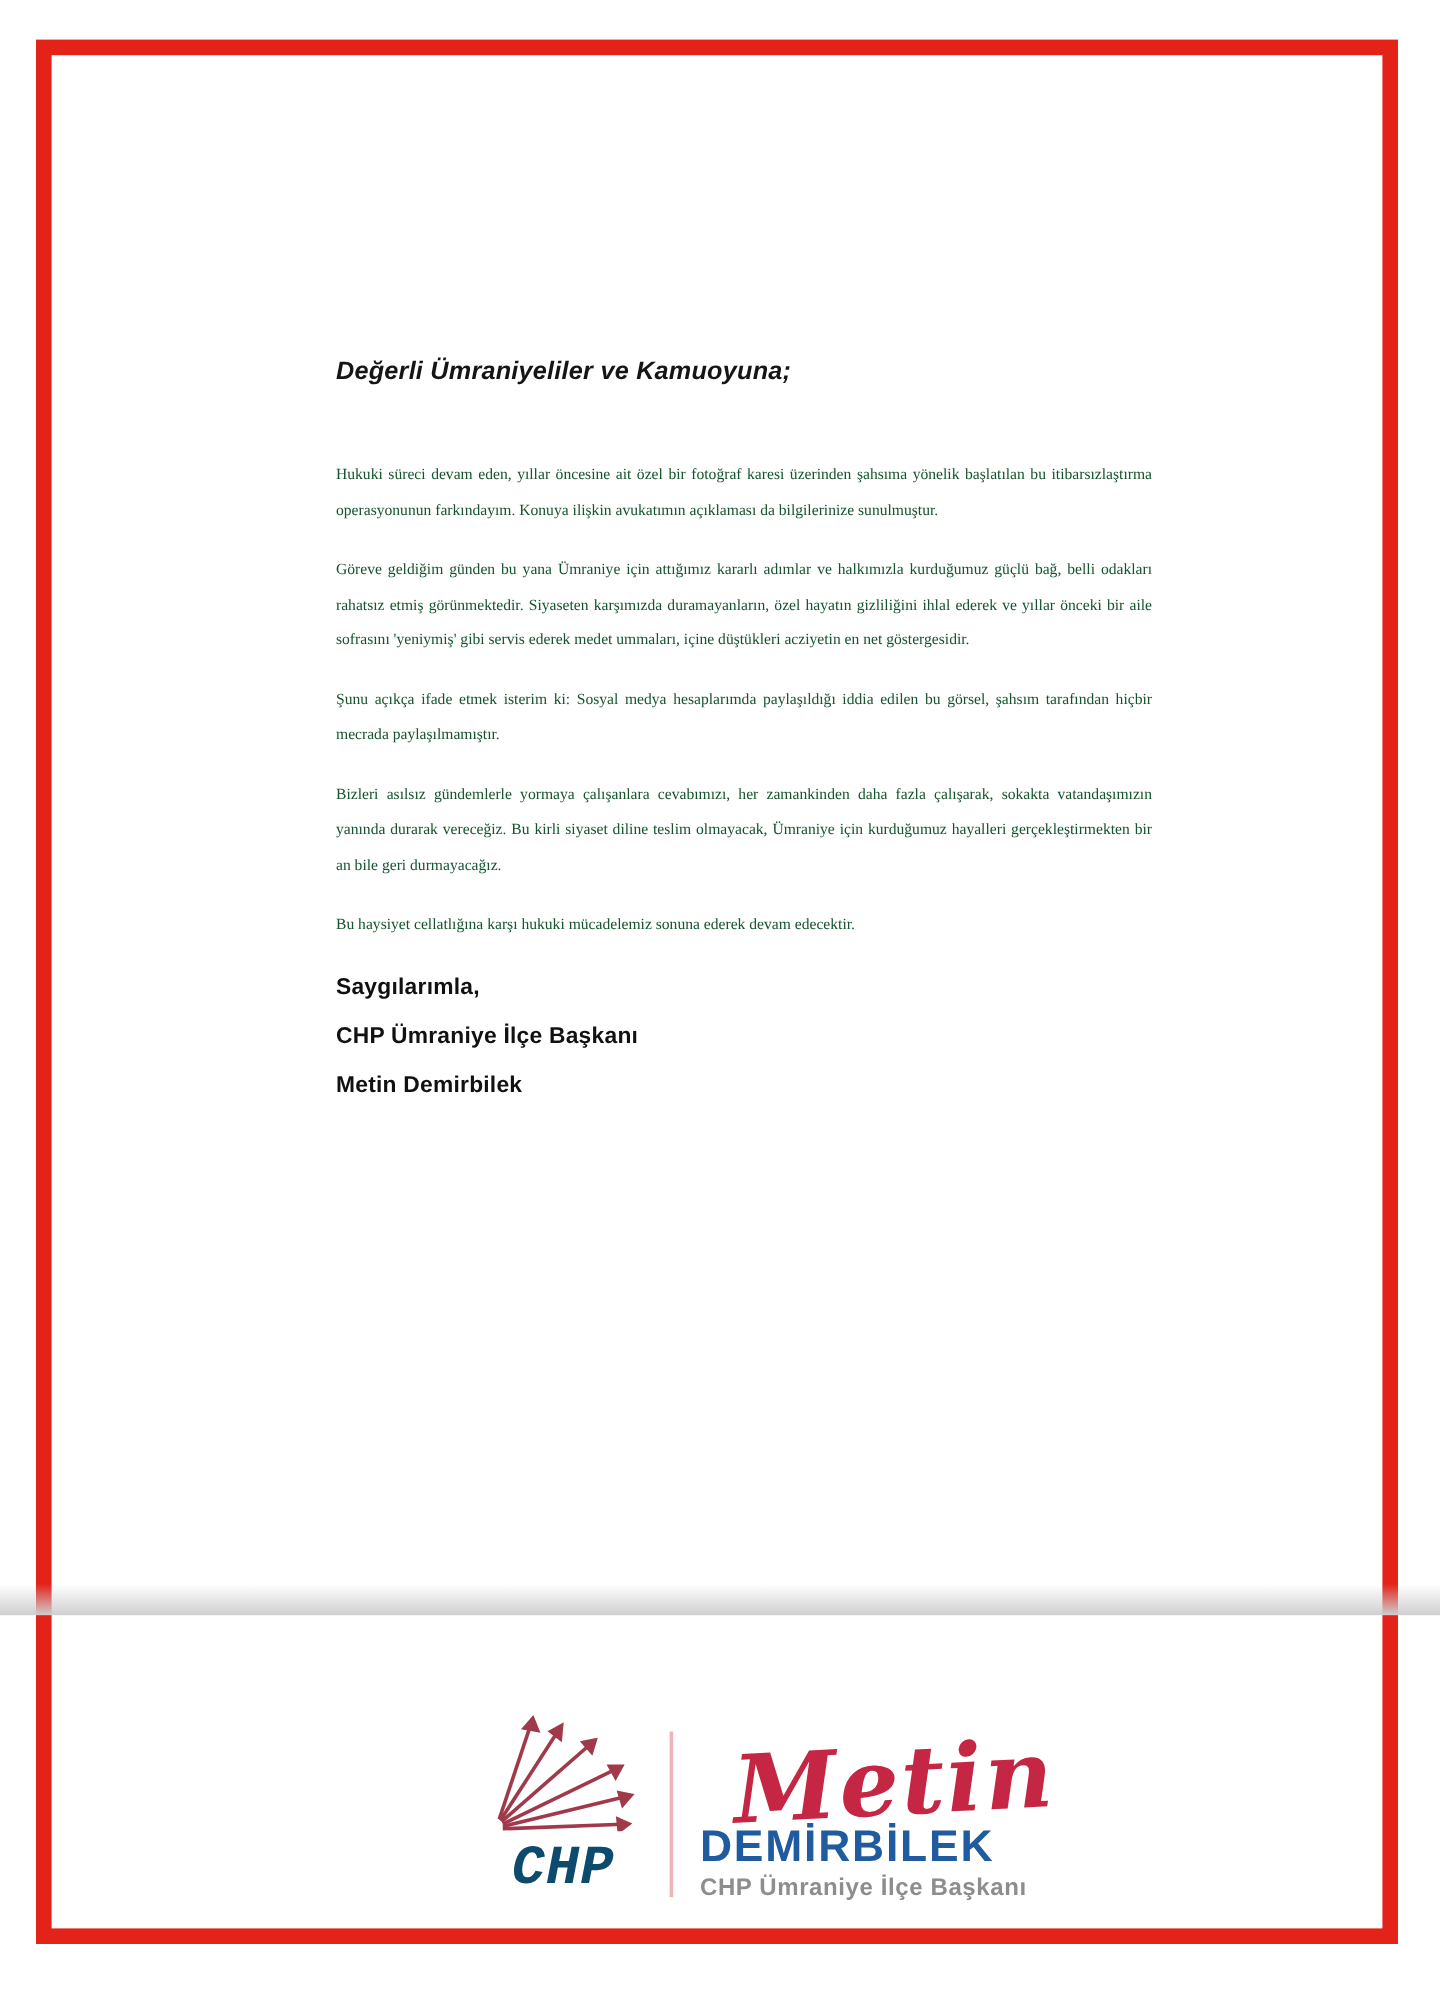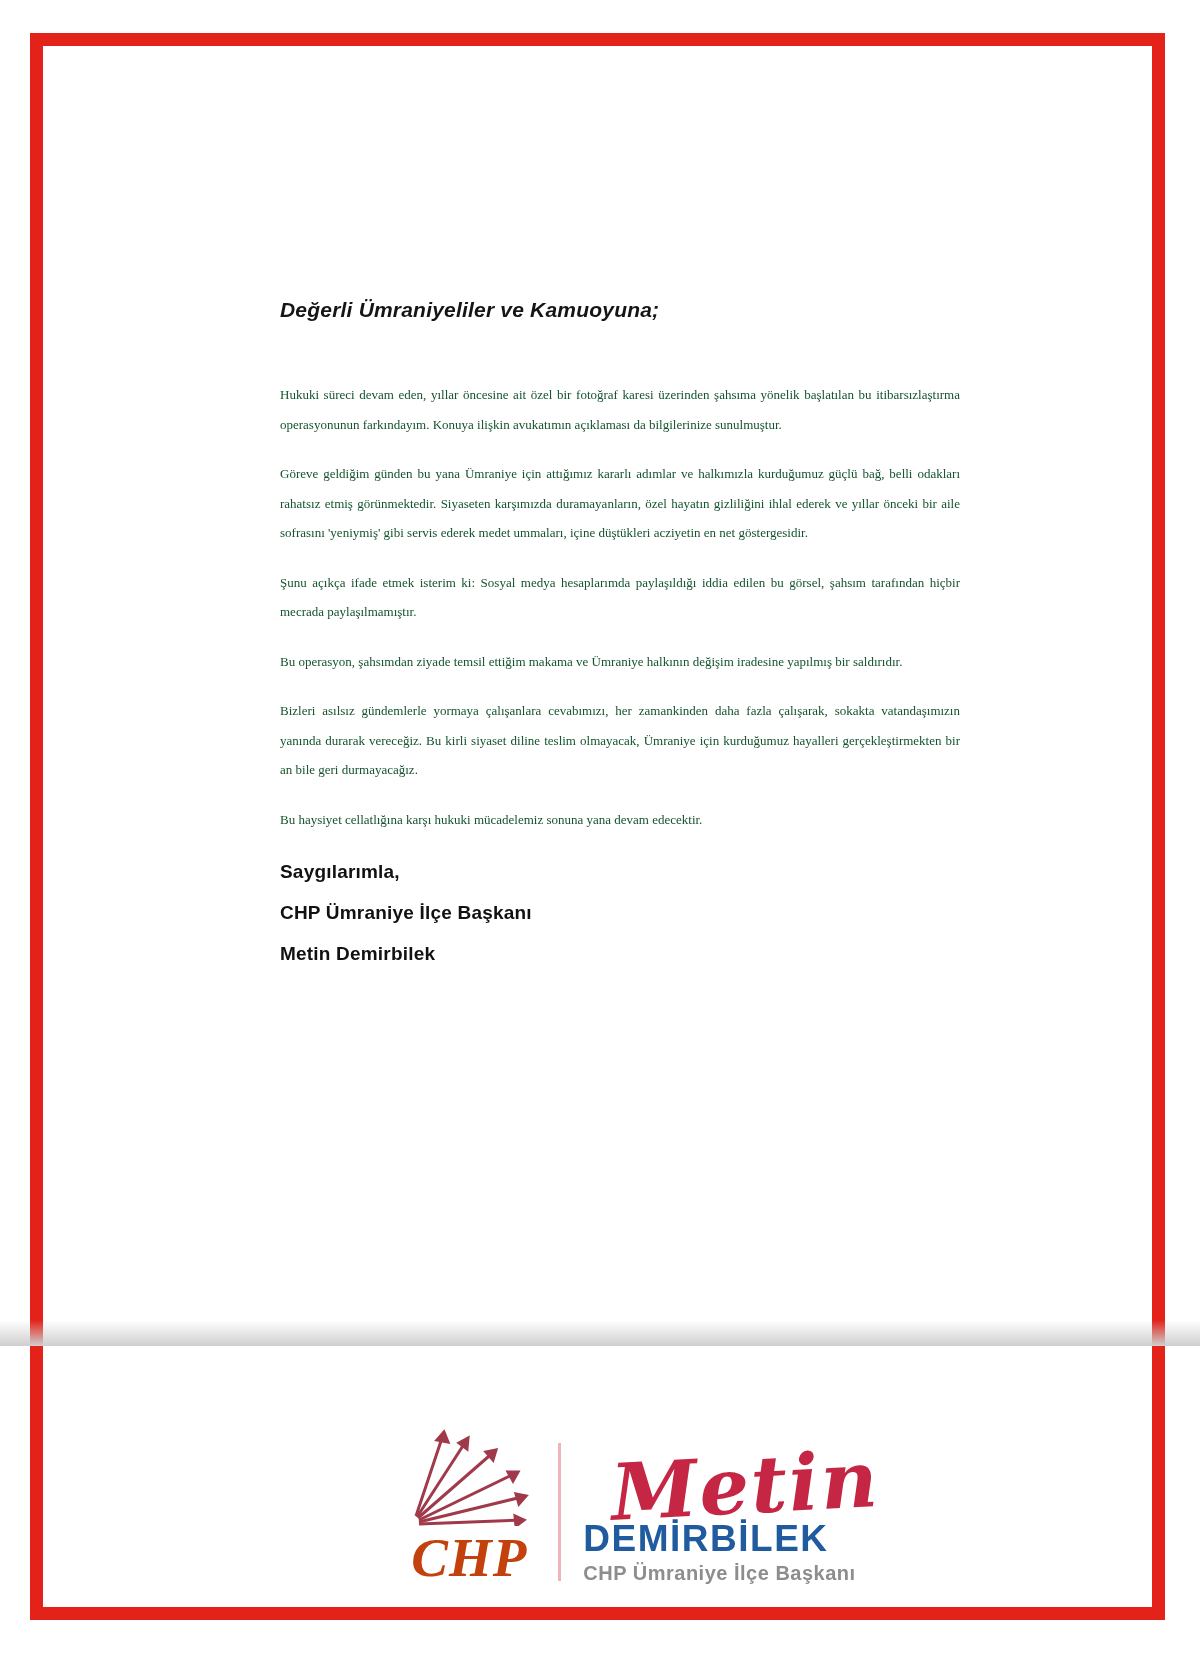--- a/index.html
+++ b/index.html
@@ -83,26 +83,26 @@
     display: flex;
     flex-direction: column;
     align-items: center;
   }
   .logo-arrows {
     width: 126px;
     height: 102px;
     margin-bottom: 4px;
   }
   .logo-chp-text {
-    font-family: Liberation Serif, serif;
+    font-family: Liberation Mono, monospace;
     font-weight: 900;
     font-style: italic;
-    font-size: 55px;
+    font-size: 46px;
     line-height: 55px;
-    color: #c2410c;
+    color: #0c4a6e;
     letter-spacing: 1px;
   }
   .logo-divider {
     width: 3px;
     height: 138px;
     background: #eeb4b8;
     margin: 0 22px 4px 26px;
   }
   .logo-right {
     display: flex;
@@ -145,23 +145,22 @@
 <div class="page">
   <div class="frame">
 
     <div class="letter-body">
       <h1 class="letter-heading">Değerli Ümraniyeliler ve Kamuoyuna;</h1>
 
       <div class="letter-paragraphs">
           <p>Hukuki süreci devam eden, yıllar öncesine ait özel bir fotoğraf karesi üzerinden şahsıma yönelik başlatılan bu itibarsızlaştırma operasyonunun farkındayım. Konuya ilişkin avukatımın açıklaması da bilgilerinize sunulmuştur.</p>
           <p>Göreve geldiğim günden bu yana Ümraniye için attığımız kararlı adımlar ve halkımızla kurduğumuz güçlü bağ, belli odakları rahatsız etmiş görünmektedir. Siyaseten karşımızda duramayanların, özel hayatın gizliliğini ihlal ederek ve yıllar önceki bir aile sofrasını 'yeniymiş' gibi servis ederek medet ummaları, içine düştükleri acziyetin en net göstergesidir.</p>
           <p>Şunu açıkça ifade etmek isterim ki: Sosyal medya hesaplarımda paylaşıldığı iddia edilen bu görsel, şahsım tarafından hiçbir mecrada paylaşılmamıştır.</p>
-          <p>Bu operasyon, şahsımdan ziyade temsil ettiğim makama ve Ümraniye halkının değişim iradesine yapılmış bir saldırıdır.</p>
           <p>Bizleri asılsız gündemlerle yormaya çalışanlara cevabımızı, her zamankinden daha fazla çalışarak, sokakta vatandaşımızın yanında durarak vereceğiz. Bu kirli siyaset diline teslim olmayacak, Ümraniye için kurduğumuz hayalleri gerçekleştirmekten bir an bile geri durmayacağız.</p>
-          <p>Bu haysiyet cellatlığına karşı hukuki mücadelemiz sonuna yana devam edecektir.</p>
+          <p>Bu haysiyet cellatlığına karşı hukuki mücadelemiz sonuna ederek devam edecektir.</p>
         </div>
 
       <div class="closing-block">
         <p class="closing-line">Saygılarımla,</p>
         <p class="closing-line">CHP Ümraniye İlçe Başkanı</p>
         <p class="closing-line">Metin Demirbilek</p>
       </div>
     </div>
 
     <div class="logo">

